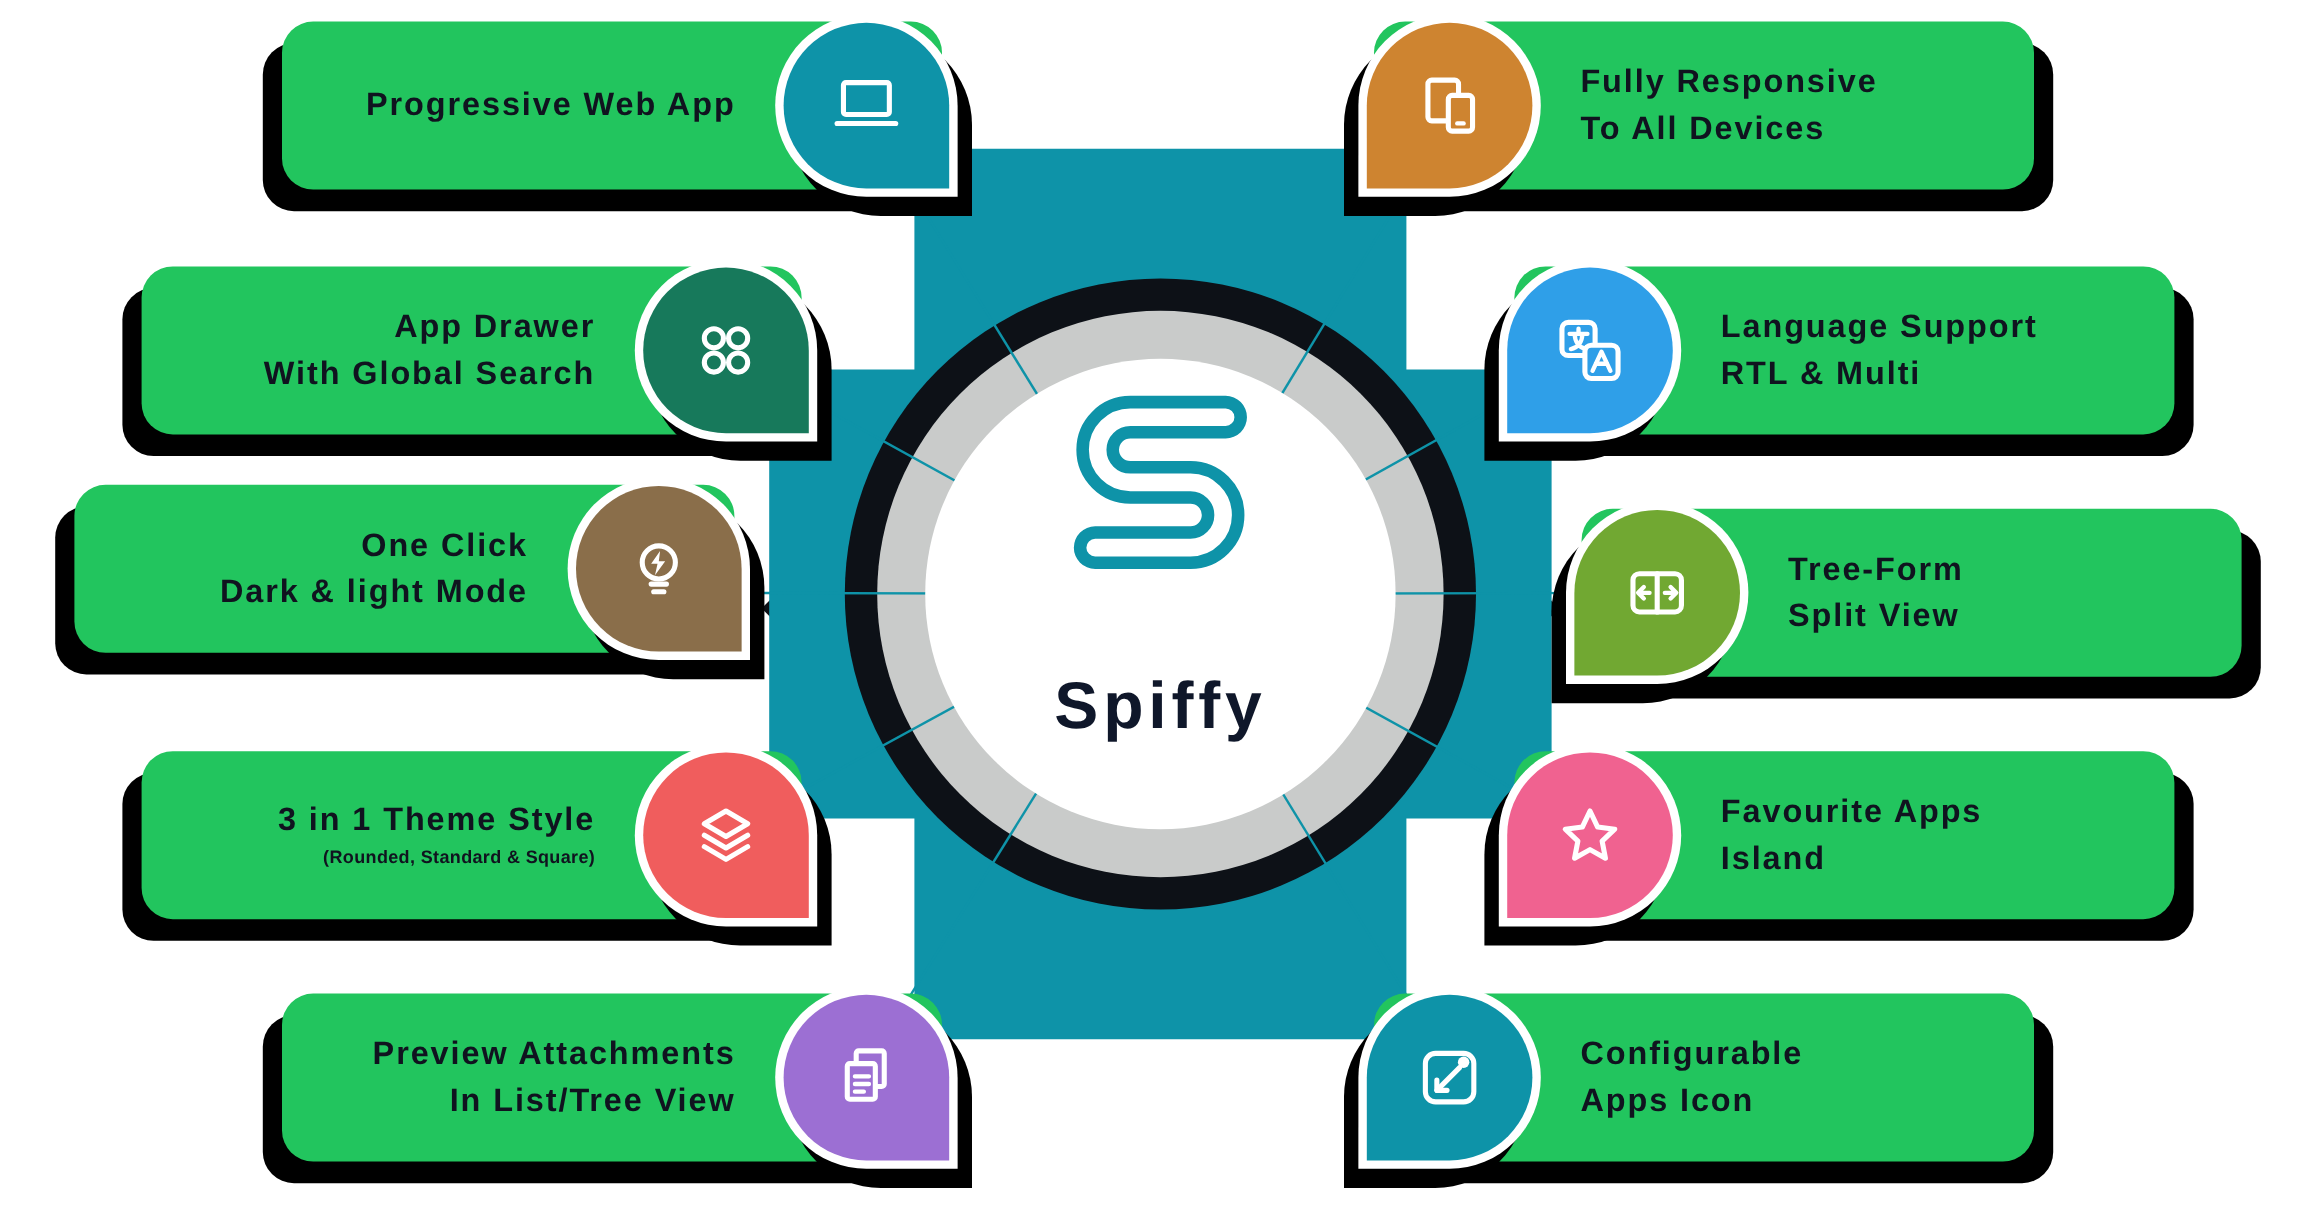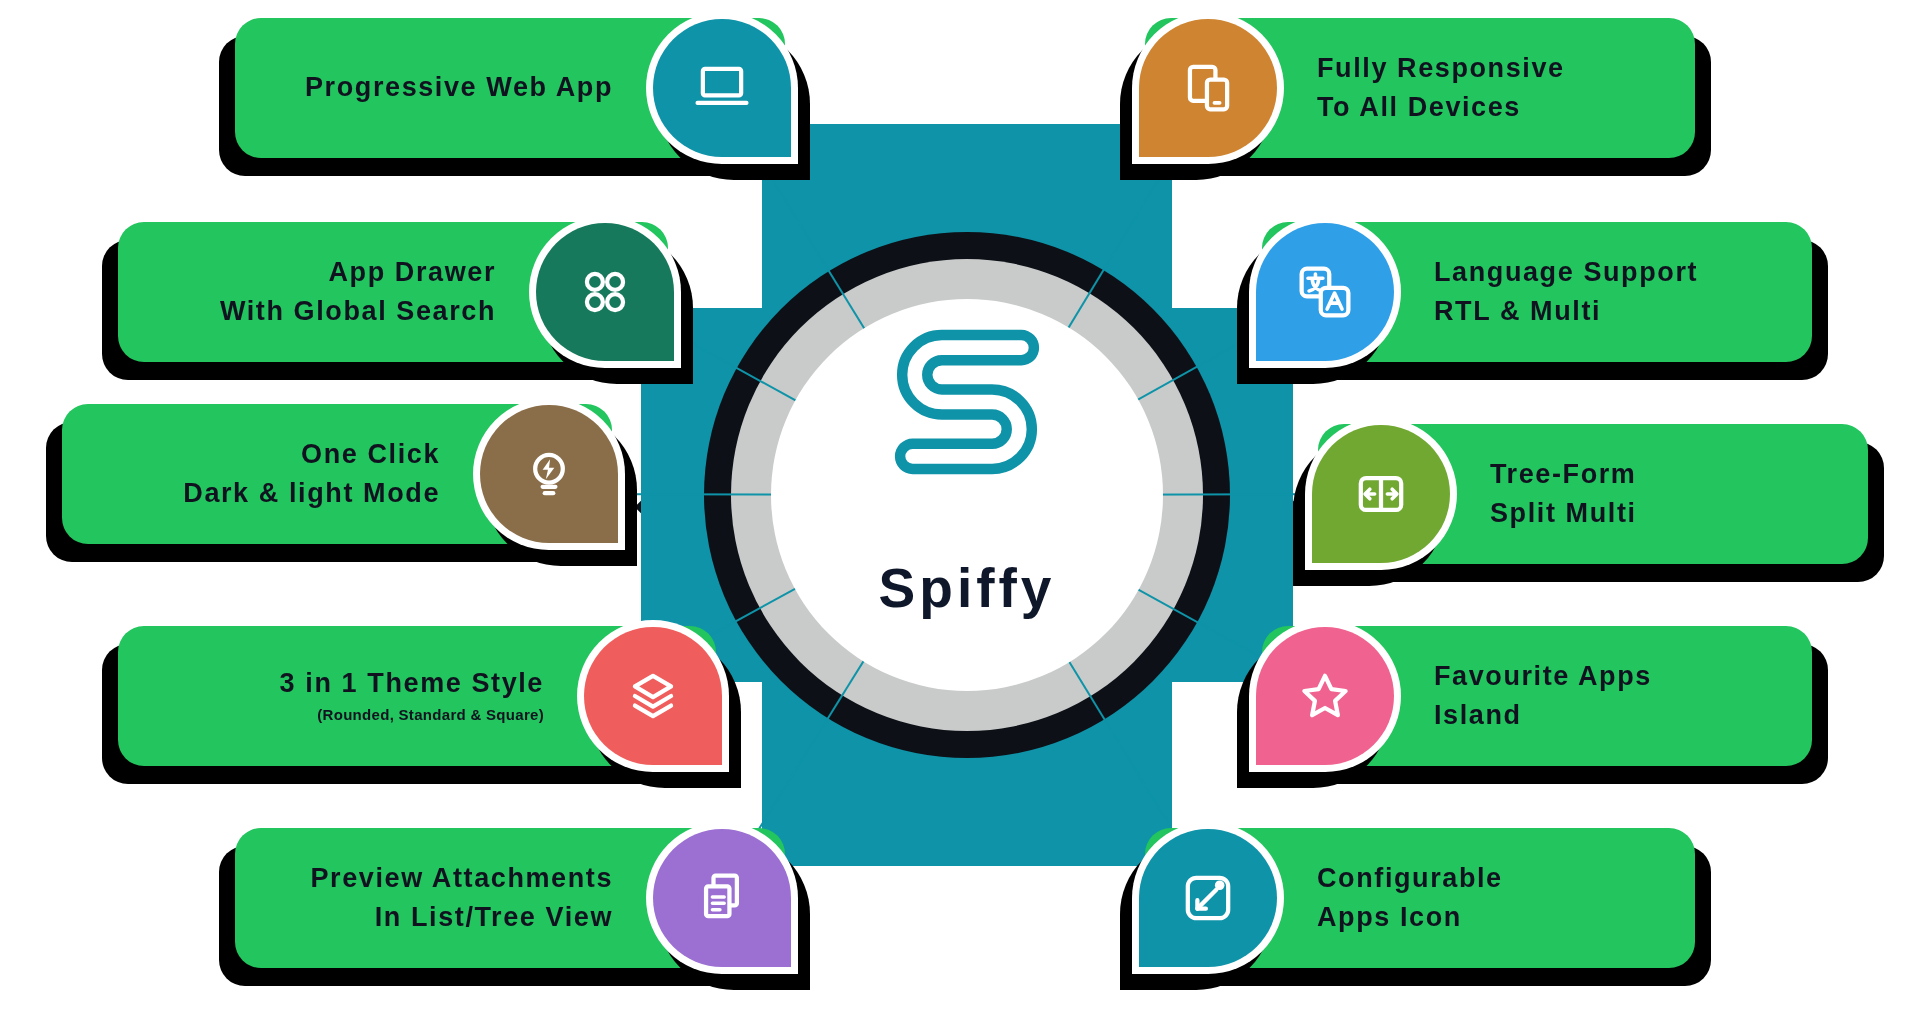--- a/index.html
+++ b/index.html
@@ -24,21 +24,21 @@
   .brand-name{left:771px;top:556px;width:392px;text-align:center;z-index:7;
     font-size:55px;font-weight:800;letter-spacing:4px;color:#0f172a;}
 
   
   .card{position:absolute;width:550px;height:140px;background:#22c55e;
     border-radius:26px;z-index:10;}
   .card.left{box-shadow:-16px 18px 0 #000000;}
   .card.right{box-shadow:16px 18px 0 #000000;}
 
   .l1{left:235px;top:18px;} .l2{left:118px;top:222px;} .l3{left:62px;top:404px;}
-  .l4{left:118px;top:626px;padding-left:48px;} .l5{left:235px;top:828px;}
+  .l4{left:118px;top:626px;} .l5{left:235px;top:828px;}
   .r1{left:1145px;top:18px;} .r2{left:1262px;top:222px;} .r3{left:1318px;top:424px;}
   .r4{left:1262px;top:626px;} .r5{left:1145px;top:828px;}
 
   .card-text{position:absolute;top:0;bottom:0;display:flex;flex-direction:column;
     justify-content:center;gap:7px;}
   .card.left  .card-text{left:26px;right:172px;text-align:right;}
   .card.right .card-text{left:172px;right:26px;text-align:left;}
   .line{font-size:27px;font-weight:700;color:#10131f;letter-spacing:1.6px;line-height:1.15;}
   .line.small{font-size:15px;letter-spacing:0.3px;}
 
@@ -191,21 +191,21 @@
   <div class="badge" style="background-color: rgb(113, 168, 50); --c: #71A832;">
     <svg viewBox="0 0 64 64">
       <rect class="s" x="13" y="17" width="38" height="30" rx="5"></rect>
       <path class="s" d="M32 17 v30"></path>
       <path class="s3" d="M26 32 h-8 M21.5 27.5 L17 32 l4.5 4.5"></path>
       <path class="s3" d="M38 32 h8 M42.5 27.5 L47 32 l-4.5 4.5"></path>
     </svg>
   </div>
   <div class="card-text">
     <div class="line">Tree-Form</div>
-    <div class="line">Split Multi</div>
+    <div class="line">Split View</div>
   </div>
 </div>
 
 <div class="card right r4">
   <div class="badge" style="background-color: rgb(240, 98, 144); --c: #F06290;">
     <svg viewBox="0 0 64 64">
       <path class="s" d="M32 13 l6 12.6 13.4 1.7 -9.9 9.3 2.6 13.4 -12.1 -6.7 -12.1 6.7 2.6 -13.4 -9.9 -9.3 13.4 -1.7 Z"></path>
     </svg>
   </div>
   <div class="card-text">

